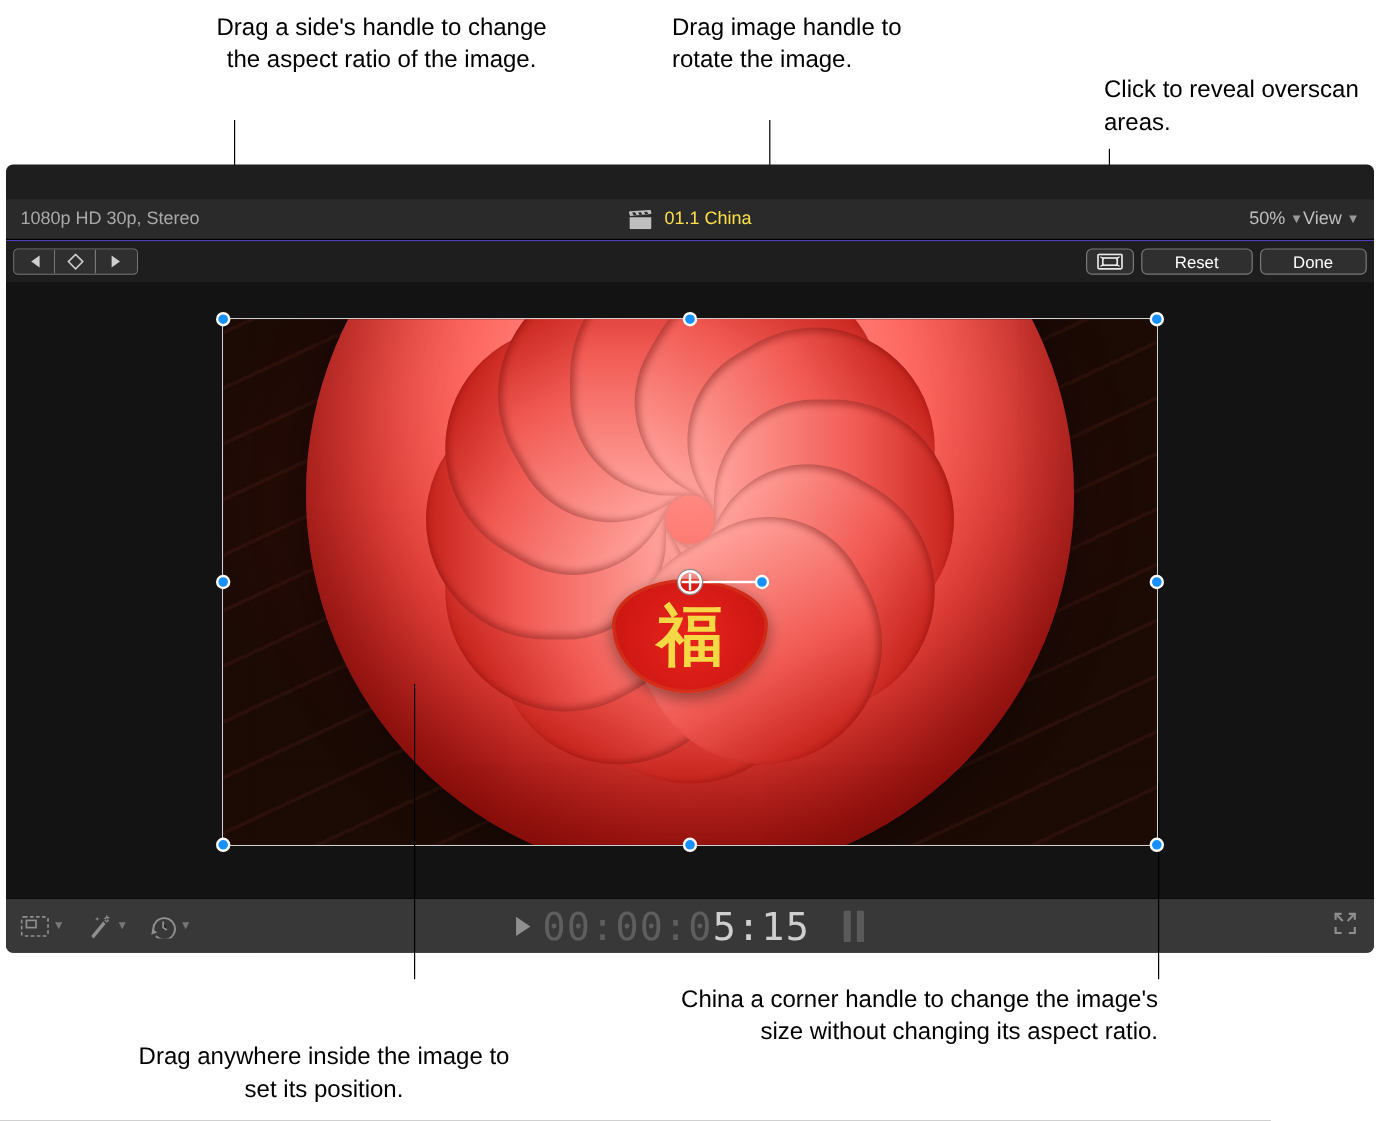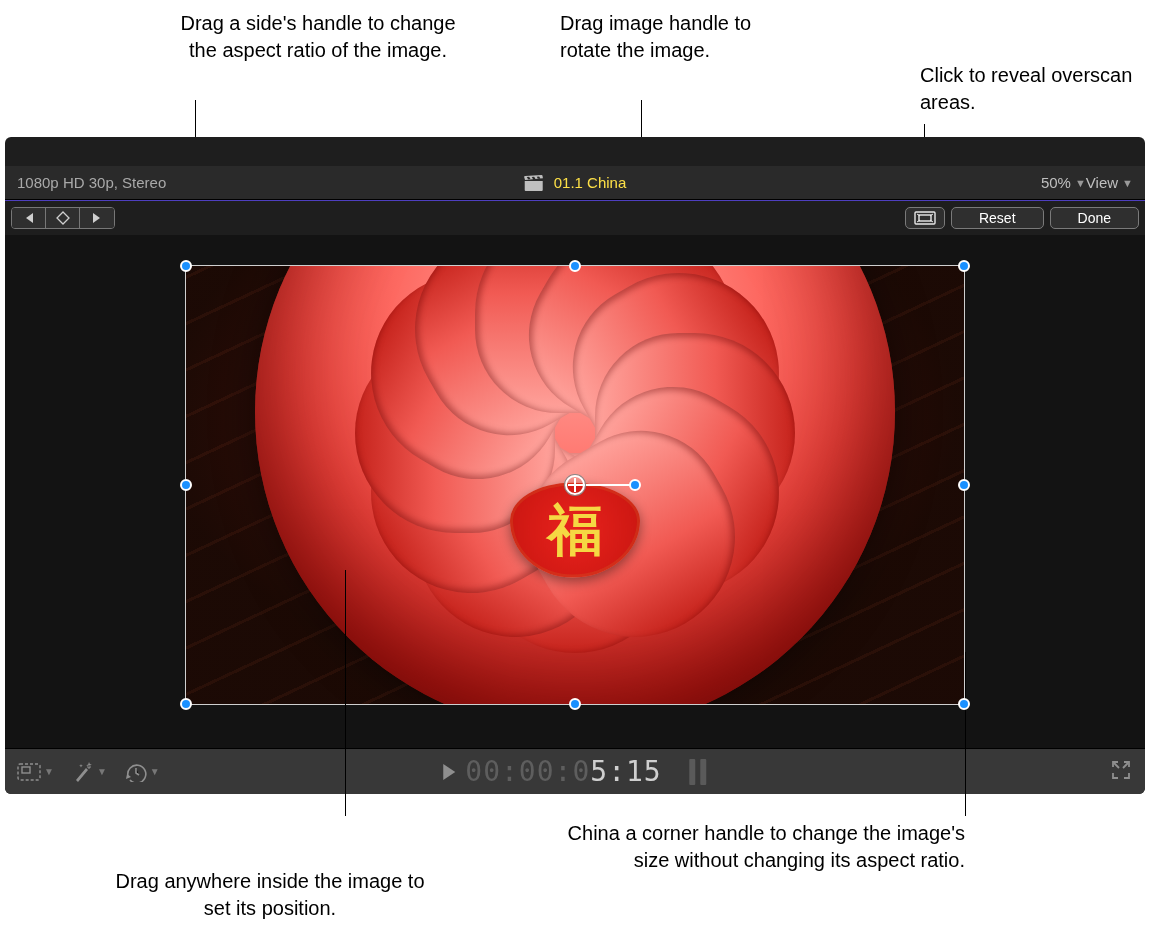--- a/index.html
+++ b/index.html
@@ -227,21 +227,21 @@
   }
   .play-triangle{
     width:0;height:0;
     border-top:8px solid transparent;
     border-bottom:8px solid transparent;
     border-left:12px solid #8f8f8f;
     cursor:pointer;
   }
   .timecode{
     font-family:"SF Mono",Menlo,monospace;
-    font-size:28px;
+    font-size:32px;
     letter-spacing:1px;
     color:#5e5e5e;
   }
   .timecode .bright{color:#cfcfcf;}
   .audio-blip{
     display:flex;gap:5px;margin-left:18px;
   }
   .audio-blip span{
     display:block;width:6px;height:26px;background:#5a5a5a;border-radius:1px;
   }

